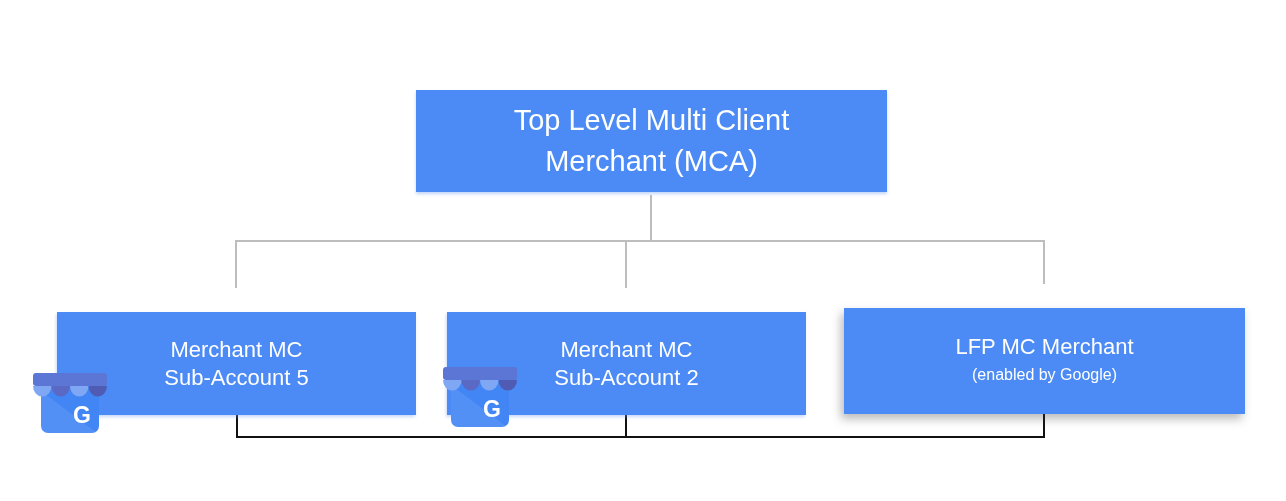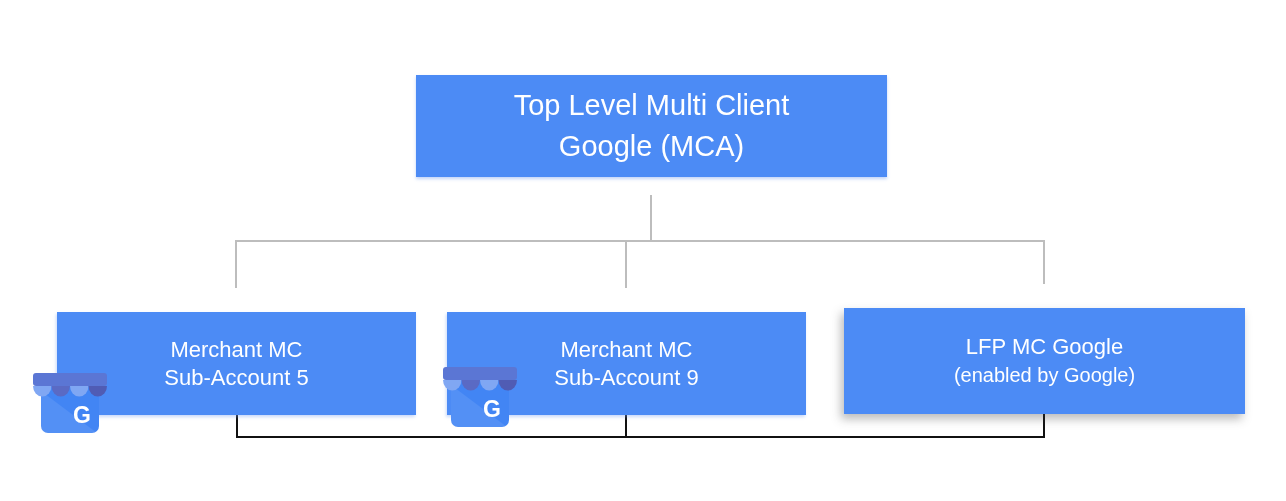--- a/index.html
+++ b/index.html
@@ -16,34 +16,34 @@
     position: absolute;
     background: #4C8BF5;
     color: #ffffff;
     display: flex;
     flex-direction: column;
     align-items: center;
     justify-content: center;
     text-align: center;
   }
   .node--root {
-    left: 416px; top: 75px; width: 471px; height: 102px;
+    left: 416px; top: 90px; width: 471px; height: 102px;
     font-size: 29px; line-height: 41px;
     box-shadow: 0 2px 3px rgba(120,160,240,0.45);
   }
   .node--child {
     font-size: 22px; line-height: 28px;
     box-shadow: -1px 2px 3px rgba(120,160,240,0.40);
     margin-top: 24px;
   }
   .node--sub1 { left: 57px;  top: 288px; width: 359px; height: 103px; }
   .node--sub2 { left: 447px; top: 288px; width: 359px; height: 103px; }
   .node--lfp  { left: 844px; top: 284px; width: 401px; height: 106px;
                 box-shadow: -3px 5px 9px rgba(60,60,60,0.35); }
-  .node--lfp .line2 { font-size: 20px; }
+  .node--lfp .line2 { font-size: 16px; }
 
   .tree-line { position: absolute; background: #bdbdbd; }
   .flow-line { position: absolute; background: #111111; }
 
   .t-stem { left: 650px; top: 195px; width: 2px; height: 46px; }
   .t-h    { left: 235px; top: 240px; width: 810px; height: 2px; }
   .t-d1   { left: 235px; top: 240px; width: 2px; height: 48px; }
   .t-d2   { left: 625px; top: 240px; width: 2px; height: 48px; }
   .t-d3   { left: 1043px; top: 240px; width: 2px; height: 44px; }
 
@@ -79,35 +79,35 @@
 
   <div class="flow-line f-h"></div>
   <div class="flow-line f-v1"></div>
   <div class="flow-line f-v2"></div>
   <div class="flow-line f-v3"></div>
   <div class="arrowhead a-1"></div>
   <div class="arrowhead a-2"></div>
 
   <div class="node node--root">
     <span class="line1">Top Level Multi Client</span>
-    <span class="line2">Google (MCA)</span>
+    <span class="line2">Merchant (MCA)</span>
   </div>
 
   <div class="node node--child node--sub1">
     <span class="line1">Merchant MC</span>
     <span class="line2">Sub-Account 5</span>
   </div>
 
   <div class="node node--child node--sub2">
     <span class="line1">Merchant MC</span>
-    <span class="line2">Sub-Account 9</span>
+    <span class="line2">Sub-Account 2</span>
   </div>
 
   <div class="node node--child node--lfp">
-    <span class="line1">LFP MC Google</span>
+    <span class="line1">LFP MC Merchant</span>
     <span class="line2">(enabled by Google)</span>
   </div>
 
   <svg class="biz-icon biz-icon--1" width="74" height="68" viewBox="0 0 74 68">
     <rect x="8" y="18" width="58" height="48" rx="7" fill="#4285F4"></rect>
     <polygon points="8,24 64,66 8,66" fill="#ffffff" opacity="0.09"></polygon>
     <rect x="0" y="6" width="74" height="13" rx="3" fill="#5B76D4"></rect>
     <path d="M0 19 H18.5 A9.25 10.5 0 0 1 0 19 Z" fill="#80A7F3"></path>
     <path d="M18.5 19 H37 A9.25 10.5 0 0 1 18.5 19 Z" fill="#5A6AC4"></path>
     <path d="M37 19 H55.5 A9.25 10.5 0 0 1 37 19 Z" fill="#80A7F3"></path>

